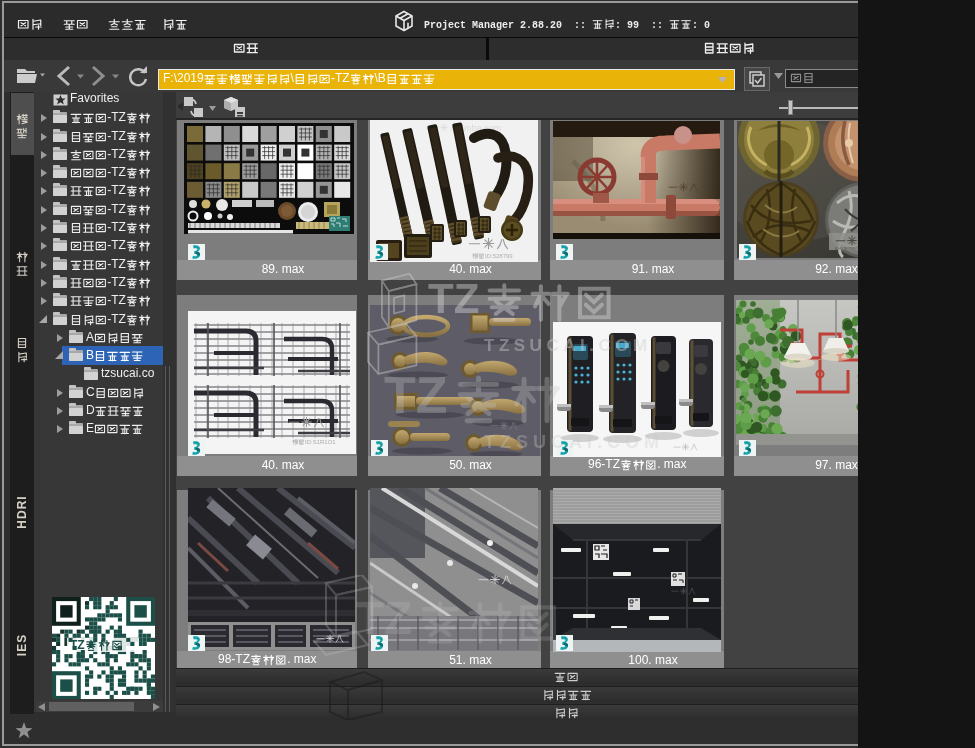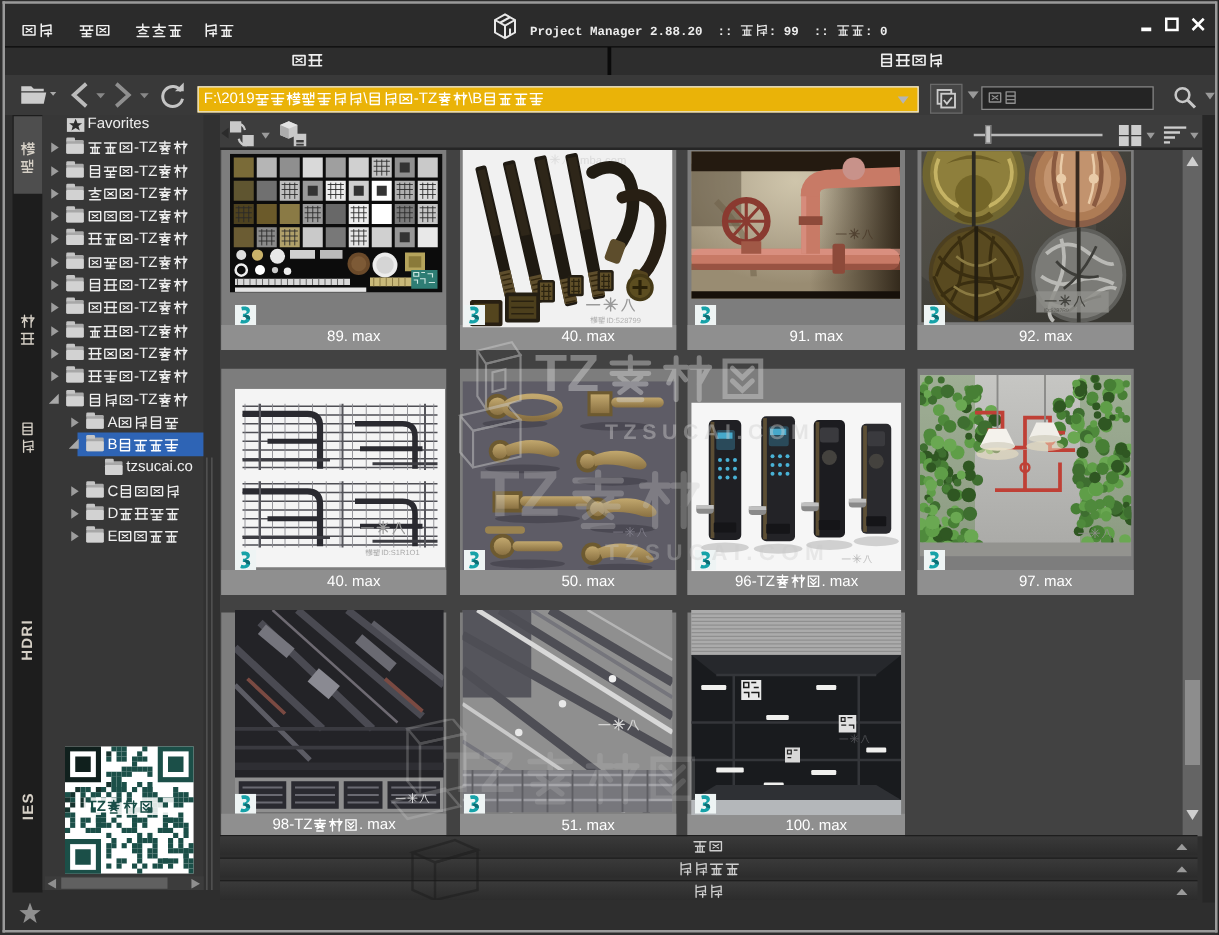--- a/index.html
+++ b/index.html
@@ -1,18 +1,18 @@
 <!DOCTYPE html>
 <html><head>
 <meta charset="utf-8">
 <style>
   html,body{margin:0;padding:0;background:#141414;}
   *{box-sizing:border-box;}
   body{font-family:"Liberation Sans",sans-serif;}
-  #win{position:relative;width:975px;height:748px;background:#2e2e2e;overflow:hidden;}
+  #win{position:relative;width:858px;height:748px;background:#2e2e2e;overflow:hidden;}
   .abs{position:absolute;}
   .dither{background-image:repeating-conic-gradient(rgba(0,0,0,0.10) 0% 25%, rgba(255,255,255,0.02) 0% 50%);background-size:2px 2px;}
   
   #frame-top{left:2px;top:1px;width:971px;height:2px;background:#9a9a9a;}
   #frame-left{left:2px;top:1px;width:2px;height:745px;background:#9a9a9a;}
   #frame-right{left:972px;top:1px;width:2px;height:745px;background:#9a9a9a;}
   #frame-bottom{left:2px;top:744px;width:972px;height:2px;background:#9a9a9a;}
   
   #titlebar{left:4px;top:3px;width:968px;height:34px;background:#2b2b2b;color:#efefef;}
   

